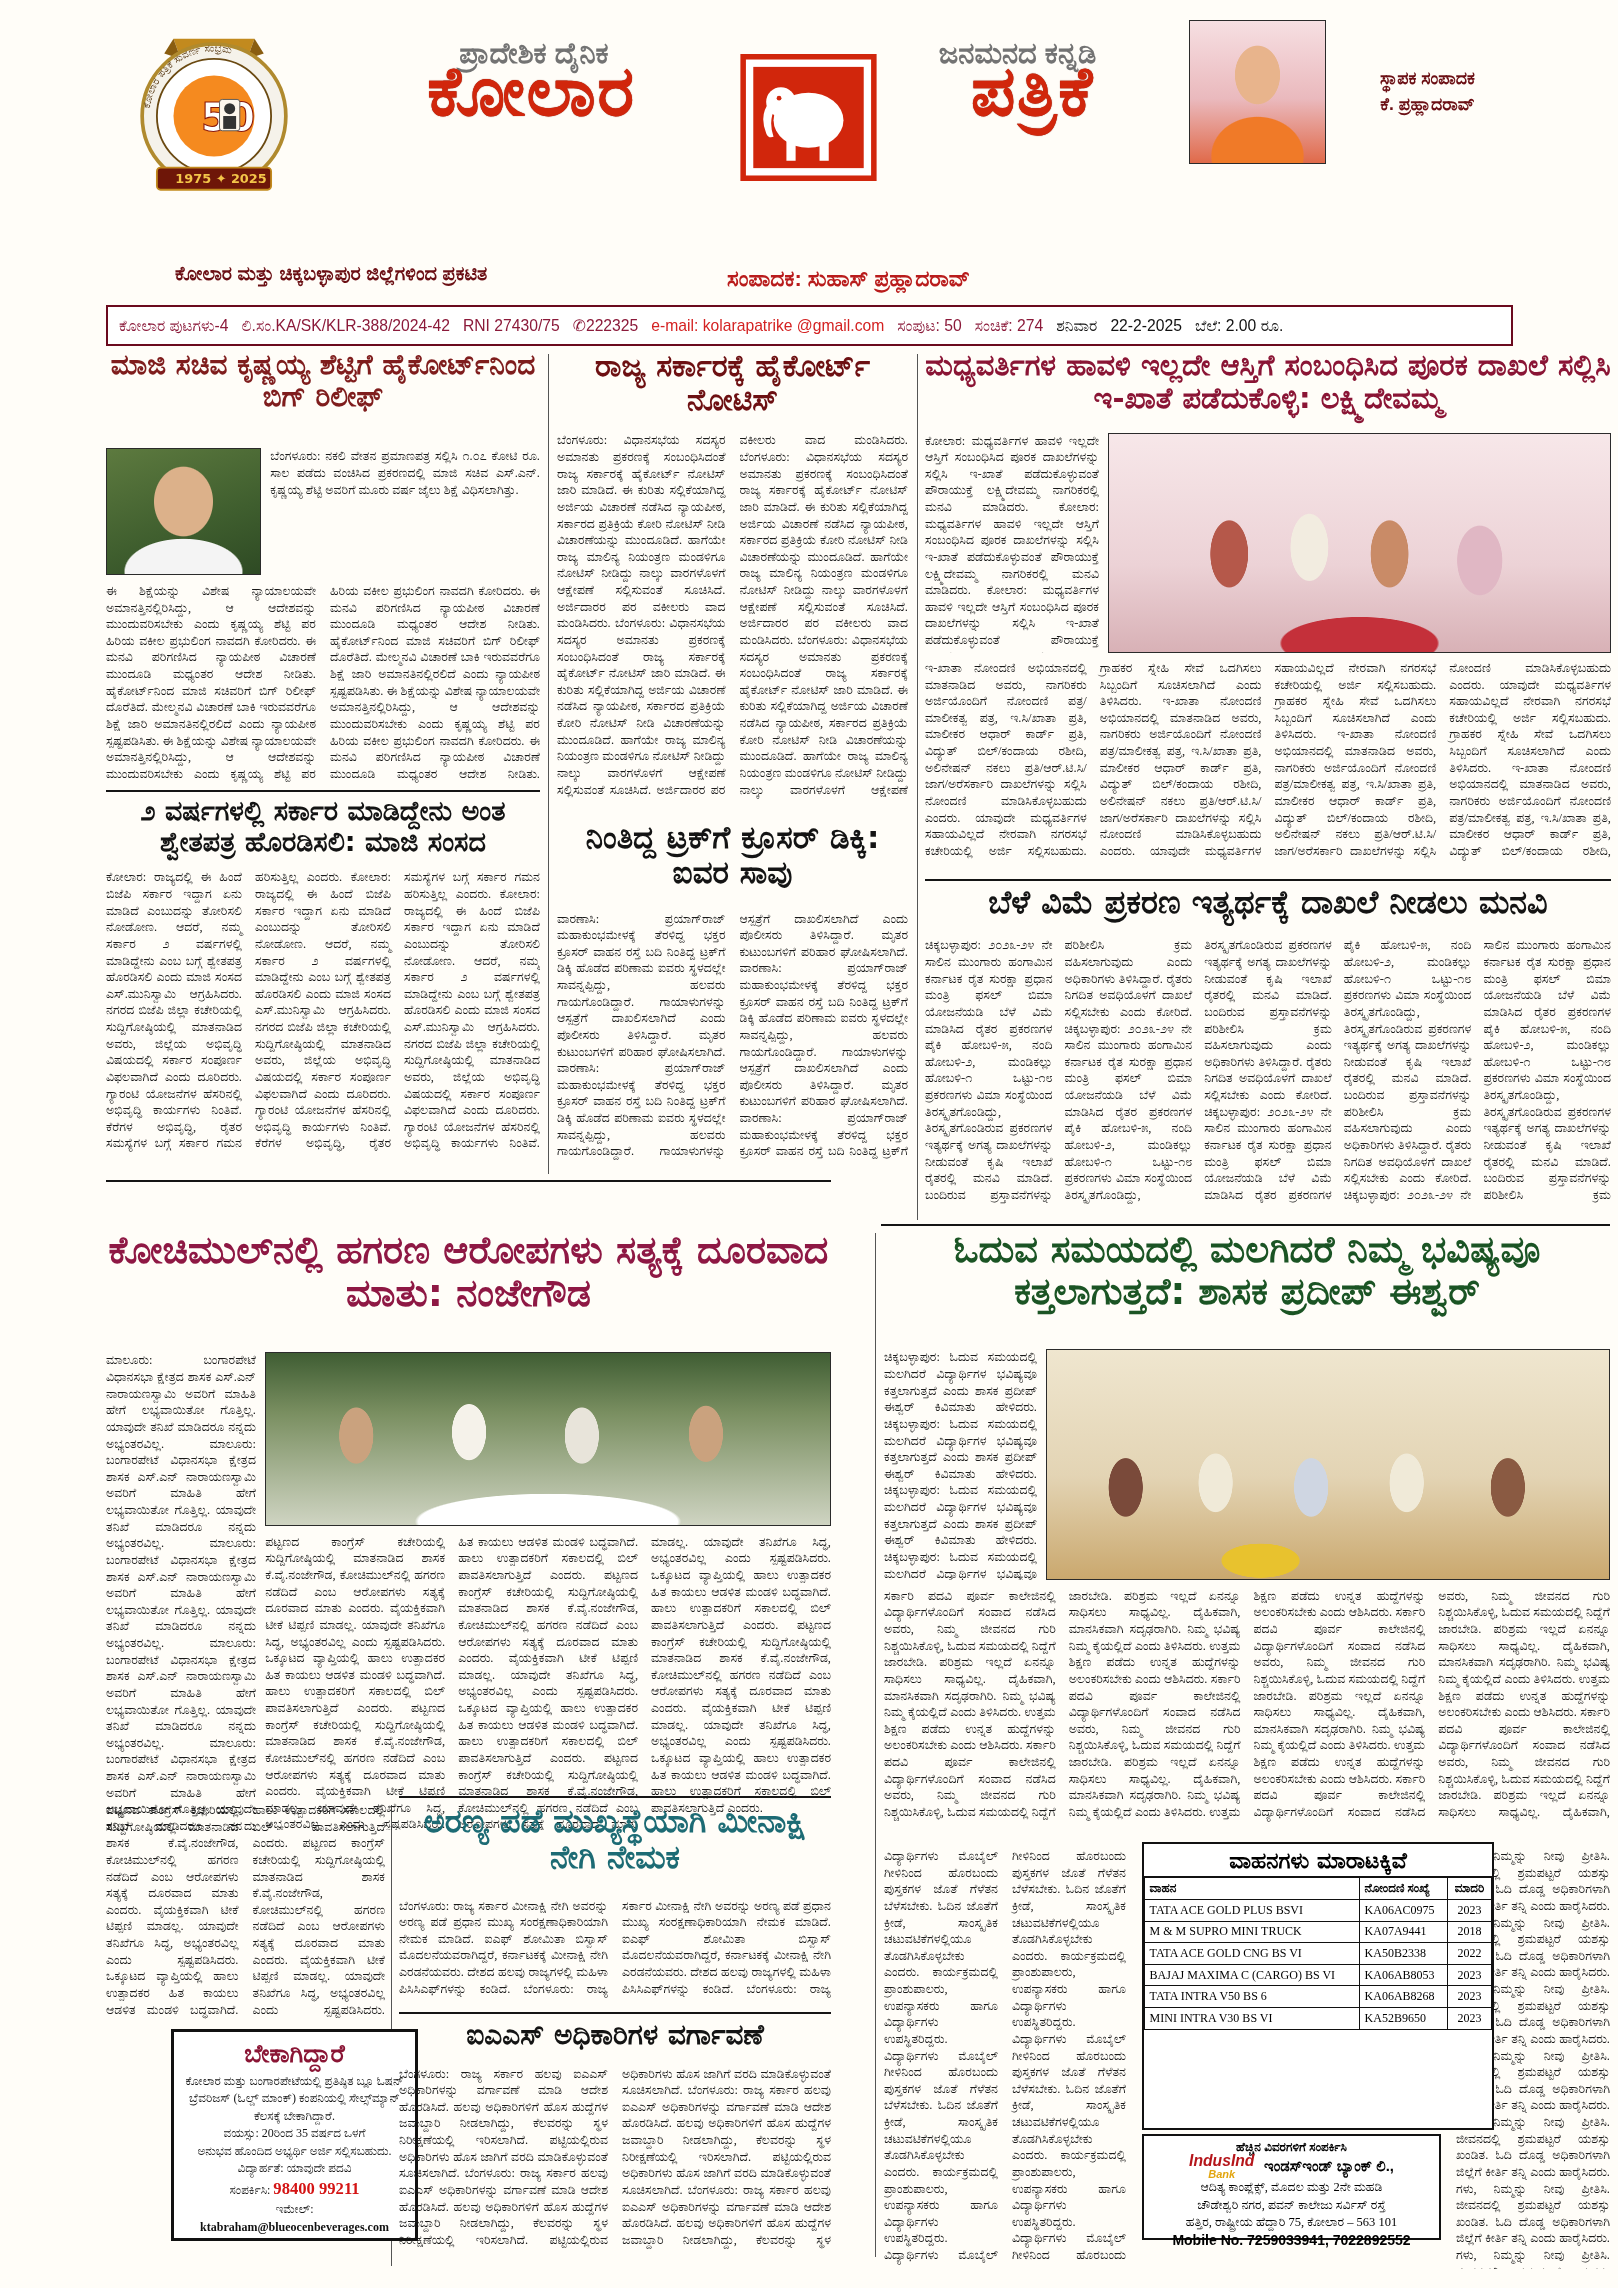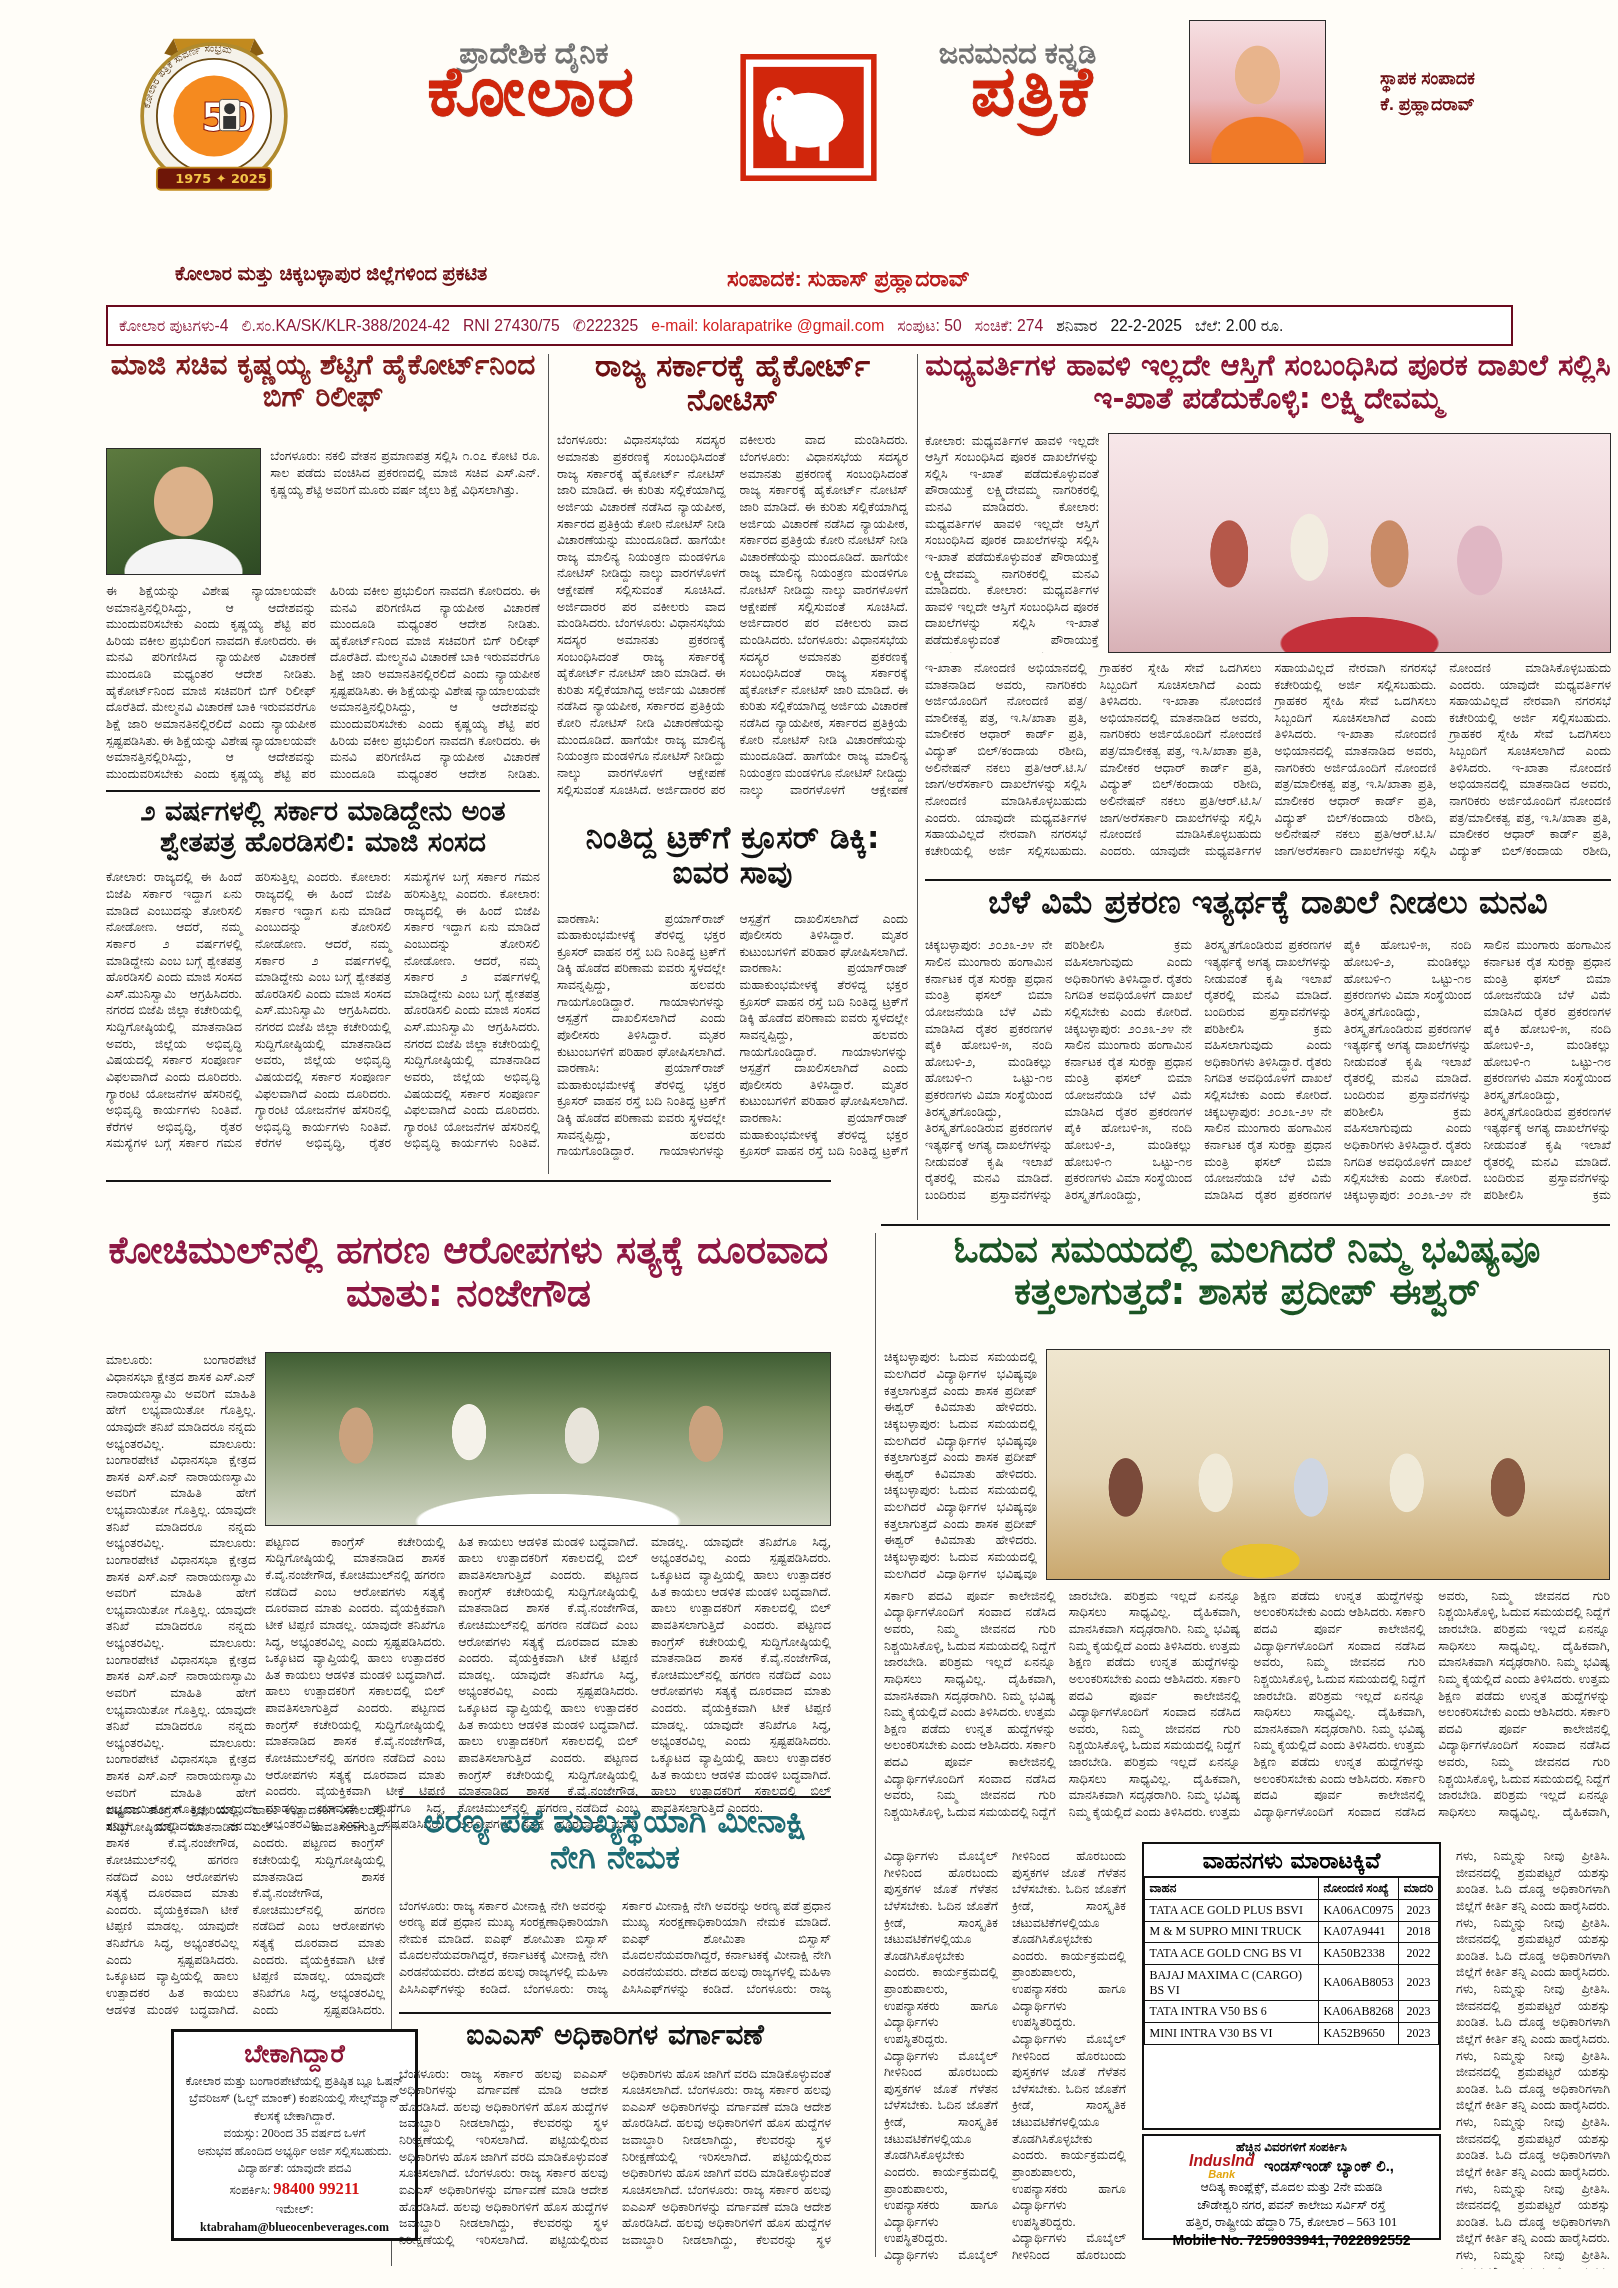--- a/index.html
+++ b/index.html
@@ -234,21 +234,21 @@
           radial-gradient(28px 48px at 82% 60%,#8a5a42 0 60%,transparent 62%),
           radial-gradient(55px 24px at 38% 92%,#e8c22e 0 70%,transparent 72%),
           linear-gradient(180deg,#efe6cf 0%,#e3d4b4 55%,#caa86e 100%);"></div>
     </div>
     <div class="body c4" style="margin-top:7.4px;height:249px;">ಸರ್ಕಾರಿ ಪದವಿ ಪೂರ್ವ ಕಾಲೇಜಿನಲ್ಲಿ ವಿದ್ಯಾರ್ಥಿಗಳೊಂದಿಗೆ ಸಂವಾದ ನಡೆಸಿದ ಅವರು, ನಿಮ್ಮ ಜೀವನದ ಗುರಿ ನಿಶ್ಚಯಿಸಿಕೊಳ್ಳಿ, ಓದುವ ಸಮಯದಲ್ಲಿ ನಿದ್ದೆಗೆ ಜಾರಬೇಡಿ. ಪರಿಶ್ರಮ ಇಲ್ಲದೆ ಏನನ್ನೂ ಸಾಧಿಸಲು ಸಾಧ್ಯವಿಲ್ಲ. ದೈಹಿಕವಾಗಿ, ಮಾನಸಿಕವಾಗಿ ಸದೃಢರಾಗಿರಿ. ನಿಮ್ಮ ಭವಿಷ್ಯ ನಿಮ್ಮ ಕೈಯಲ್ಲಿದೆ ಎಂದು ತಿಳಿಸಿದರು. ಉತ್ತಮ ಶಿಕ್ಷಣ ಪಡೆದು ಉನ್ನತ ಹುದ್ದೆಗಳನ್ನು ಅಲಂಕರಿಸಬೇಕು ಎಂದು ಆಶಿಸಿದರು. ಸರ್ಕಾರಿ ಪದವಿ ಪೂರ್ವ ಕಾಲೇಜಿನಲ್ಲಿ ವಿದ್ಯಾರ್ಥಿಗಳೊಂದಿಗೆ ಸಂವಾದ ನಡೆಸಿದ ಅವರು, ನಿಮ್ಮ ಜೀವನದ ಗುರಿ ನಿಶ್ಚಯಿಸಿಕೊಳ್ಳಿ, ಓದುವ ಸಮಯದಲ್ಲಿ ನಿದ್ದೆಗೆ ಜಾರಬೇಡಿ. ಪರಿಶ್ರಮ ಇಲ್ಲದೆ ಏನನ್ನೂ ಸಾಧಿಸಲು ಸಾಧ್ಯವಿಲ್ಲ. ದೈಹಿಕವಾಗಿ, ಮಾನಸಿಕವಾಗಿ ಸದೃಢರಾಗಿರಿ. ನಿಮ್ಮ ಭವಿಷ್ಯ ನಿಮ್ಮ ಕೈಯಲ್ಲಿದೆ ಎಂದು ತಿಳಿಸಿದರು. ಉತ್ತಮ ಶಿಕ್ಷಣ ಪಡೆದು ಉನ್ನತ ಹುದ್ದೆಗಳನ್ನು ಅಲಂಕರಿಸಬೇಕು ಎಂದು ಆಶಿಸಿದರು. ಸರ್ಕಾರಿ ಪದವಿ ಪೂರ್ವ ಕಾಲೇಜಿನಲ್ಲಿ ವಿದ್ಯಾರ್ಥಿಗಳೊಂದಿಗೆ ಸಂವಾದ ನಡೆಸಿದ ಅವರು, ನಿಮ್ಮ ಜೀವನದ ಗುರಿ ನಿಶ್ಚಯಿಸಿಕೊಳ್ಳಿ, ಓದುವ ಸಮಯದಲ್ಲಿ ನಿದ್ದೆಗೆ ಜಾರಬೇಡಿ. ಪರಿಶ್ರಮ ಇಲ್ಲದೆ ಏನನ್ನೂ ಸಾಧಿಸಲು ಸಾಧ್ಯವಿಲ್ಲ. ದೈಹಿಕವಾಗಿ, ಮಾನಸಿಕವಾಗಿ ಸದೃಢರಾಗಿರಿ. ನಿಮ್ಮ ಭವಿಷ್ಯ ನಿಮ್ಮ ಕೈಯಲ್ಲಿದೆ ಎಂದು ತಿಳಿಸಿದರು. ಉತ್ತಮ ಶಿಕ್ಷಣ ಪಡೆದು ಉನ್ನತ ಹುದ್ದೆಗಳನ್ನು ಅಲಂಕರಿಸಬೇಕು ಎಂದು ಆಶಿಸಿದರು. ಸರ್ಕಾರಿ ಪದವಿ ಪೂರ್ವ ಕಾಲೇಜಿನಲ್ಲಿ ವಿದ್ಯಾರ್ಥಿಗಳೊಂದಿಗೆ ಸಂವಾದ ನಡೆಸಿದ ಅವರು, ನಿಮ್ಮ ಜೀವನದ ಗುರಿ ನಿಶ್ಚಯಿಸಿಕೊಳ್ಳಿ, ಓದುವ ಸಮಯದಲ್ಲಿ ನಿದ್ದೆಗೆ ಜಾರಬೇಡಿ. ಪರಿಶ್ರಮ ಇಲ್ಲದೆ ಏನನ್ನೂ ಸಾಧಿಸಲು ಸಾಧ್ಯವಿಲ್ಲ. ದೈಹಿಕವಾಗಿ, ಮಾನಸಿಕವಾಗಿ ಸದೃಢರಾಗಿರಿ. ನಿಮ್ಮ ಭವಿಷ್ಯ ನಿಮ್ಮ ಕೈಯಲ್ಲಿದೆ ಎಂದು ತಿಳಿಸಿದರು. ಉತ್ತಮ ಶಿಕ್ಷಣ ಪಡೆದು ಉನ್ನತ ಹುದ್ದೆಗಳನ್ನು ಅಲಂಕರಿಸಬೇಕು ಎಂದು ಆಶಿಸಿದರು. ಸರ್ಕಾರಿ ಪದವಿ ಪೂರ್ವ ಕಾಲೇಜಿನಲ್ಲಿ ವಿದ್ಯಾರ್ಥಿಗಳೊಂದಿಗೆ ಸಂವಾದ ನಡೆಸಿದ ಅವರು, ನಿಮ್ಮ ಜೀವನದ ಗುರಿ ನಿಶ್ಚಯಿಸಿಕೊಳ್ಳಿ, ಓದುವ ಸಮಯದಲ್ಲಿ ನಿದ್ದೆಗೆ ಜಾರಬೇಡಿ. ಪರಿಶ್ರಮ ಇಲ್ಲದೆ ಏನನ್ನೂ ಸಾಧಿಸಲು ಸಾಧ್ಯವಿಲ್ಲ. ದೈಹಿಕವಾಗಿ, ಮಾನಸಿಕವಾಗಿ ಸದೃಢರಾಗಿರಿ. ನಿಮ್ಮ ಭವಿಷ್ಯ ನಿಮ್ಮ ಕೈಯಲ್ಲಿದೆ ಎಂದು ತಿಳಿಸಿದರು. ಉತ್ತಮ ಶಿಕ್ಷಣ ಪಡೆದು ಉನ್ನತ ಹುದ್ದೆಗಳನ್ನು ಅಲಂಕರಿಸಬೇಕು ಎಂದು ಆಶಿಸಿದರು. ಸರ್ಕಾರಿ ಪದವಿ ಪೂರ್ವ ಕಾಲೇಜಿನಲ್ಲಿ ವಿದ್ಯಾರ್ಥಿಗಳೊಂದಿಗೆ ಸಂವಾದ ನಡೆಸಿದ ಅವರು, ನಿಮ್ಮ ಜೀವನದ ಗುರಿ ನಿಶ್ಚಯಿಸಿಕೊಳ್ಳಿ, ಓದುವ ಸಮಯದಲ್ಲಿ ನಿದ್ದೆಗೆ ಜಾರಬೇಡಿ. ಪರಿಶ್ರಮ ಇಲ್ಲದೆ ಏನನ್ನೂ ಸಾಧಿಸಲು ಸಾಧ್ಯವಿಲ್ಲ. ದೈಹಿಕವಾಗಿ, ಮಾನಸಿಕವಾಗಿ ಸದೃಢರಾಗಿರಿ. ನಿಮ್ಮ ಭವಿಷ್ಯ ನಿಮ್ಮ ಕೈಯಲ್ಲಿದೆ ಎಂದು ತಿಳಿಸಿದರು. ಉತ್ತಮ ಶಿಕ್ಷಣ ಪಡೆದು ಉನ್ನತ ಹುದ್ದೆಗಳನ್ನು ಅಲಂಕರಿಸಬೇಕು ಎಂದು ಆಶಿಸಿದರು. ಸರ್ಕಾರಿ ಪದವಿ ಪೂರ್ವ ಕಾಲೇಜಿನಲ್ಲಿ ವಿದ್ಯಾರ್ಥಿಗಳೊಂದಿಗೆ ಸಂವಾದ ನಡೆಸಿದ ಅವರು, ನಿಮ್ಮ ಜೀವನದ ಗುರಿ ನಿಶ್ಚಯಿಸಿಕೊಳ್ಳಿ, ಓದುವ ಸಮಯದಲ್ಲಿ ನಿದ್ದೆಗೆ ಜಾರಬೇಡಿ. ಪರಿಶ್ರಮ ಇಲ್ಲದೆ ಏನನ್ನೂ ಸಾಧಿಸಲು ಸಾಧ್ಯವಿಲ್ಲ. ದೈಹಿಕವಾಗಿ, ಮಾನಸಿಕವಾಗಿ ಸದೃಢರಾಗಿರಿ. ನಿಮ್ಮ ಭವಿಷ್ಯ ನಿಮ್ಮ ಕೈಯಲ್ಲಿದೆ ಎಂದು ತಿಳಿಸಿದರು. ಉತ್ತಮ ಶಿಕ್ಷಣ ಪಡೆದು ಉನ್ನತ ಹುದ್ದೆಗಳನ್ನು ಅಲಂಕರಿಸಬೇಕು ಎಂದು ಆಶಿಸಿದರು.</div>
   </section>
 
   <div class="abs body c2" style="left:884px;top:1848px;width:242px;height:421px;">ವಿದ್ಯಾರ್ಥಿಗಳು ಮೊಬೈಲ್ ಗೀಳಿನಿಂದ ಹೊರಬಂದು ಪುಸ್ತಕಗಳ ಜೊತೆ ಗೆಳೆತನ ಬೆಳೆಸಬೇಕು. ಓದಿನ ಜೊತೆಗೆ ಕ್ರೀಡೆ, ಸಾಂಸ್ಕೃತಿಕ ಚಟುವಟಿಕೆಗಳಲ್ಲಿಯೂ ತೊಡಗಿಸಿಕೊಳ್ಳಬೇಕು ಎಂದರು. ಕಾರ್ಯಕ್ರಮದಲ್ಲಿ ಪ್ರಾಂಶುಪಾಲರು, ಉಪನ್ಯಾಸಕರು ಹಾಗೂ ವಿದ್ಯಾರ್ಥಿಗಳು ಉಪಸ್ಥಿತರಿದ್ದರು. ವಿದ್ಯಾರ್ಥಿಗಳು ಮೊಬೈಲ್ ಗೀಳಿನಿಂದ ಹೊರಬಂದು ಪುಸ್ತಕಗಳ ಜೊತೆ ಗೆಳೆತನ ಬೆಳೆಸಬೇಕು. ಓದಿನ ಜೊತೆಗೆ ಕ್ರೀಡೆ, ಸಾಂಸ್ಕೃತಿಕ ಚಟುವಟಿಕೆಗಳಲ್ಲಿಯೂ ತೊಡಗಿಸಿಕೊಳ್ಳಬೇಕು ಎಂದರು. ಕಾರ್ಯಕ್ರಮದಲ್ಲಿ ಪ್ರಾಂಶುಪಾಲರು, ಉಪನ್ಯಾಸಕರು ಹಾಗೂ ವಿದ್ಯಾರ್ಥಿಗಳು ಉಪಸ್ಥಿತರಿದ್ದರು. ವಿದ್ಯಾರ್ಥಿಗಳು ಮೊಬೈಲ್ ಗೀಳಿನಿಂದ ಹೊರಬಂದು ಪುಸ್ತಕಗಳ ಜೊತೆ ಗೆಳೆತನ ಬೆಳೆಸಬೇಕು. ಓದಿನ ಜೊತೆಗೆ ಕ್ರೀಡೆ, ಸಾಂಸ್ಕೃತಿಕ ಚಟುವಟಿಕೆಗಳಲ್ಲಿಯೂ ತೊಡಗಿಸಿಕೊಳ್ಳಬೇಕು ಎಂದರು. ಕಾರ್ಯಕ್ರಮದಲ್ಲಿ ಪ್ರಾಂಶುಪಾಲರು, ಉಪನ್ಯಾಸಕರು ಹಾಗೂ ವಿದ್ಯಾರ್ಥಿಗಳು ಉಪಸ್ಥಿತರಿದ್ದರು. ವಿದ್ಯಾರ್ಥಿಗಳು ಮೊಬೈಲ್ ಗೀಳಿನಿಂದ ಹೊರಬಂದು ಪುಸ್ತಕಗಳ ಜೊತೆ ಗೆಳೆತನ ಬೆಳೆಸಬೇಕು. ಓದಿನ ಜೊತೆಗೆ ಕ್ರೀಡೆ, ಸಾಂಸ್ಕೃತಿಕ ಚಟುವಟಿಕೆಗಳಲ್ಲಿಯೂ ತೊಡಗಿಸಿಕೊಳ್ಳಬೇಕು ಎಂದರು. ಕಾರ್ಯಕ್ರಮದಲ್ಲಿ ಪ್ರಾಂಶುಪಾಲರು, ಉಪನ್ಯಾಸಕರು ಹಾಗೂ ವಿದ್ಯಾರ್ಥಿಗಳು ಉಪಸ್ಥಿತರಿದ್ದರು. ವಿದ್ಯಾರ್ಥಿಗಳು ಮೊಬೈಲ್ ಗೀಳಿನಿಂದ ಹೊರಬಂದು ಪುಸ್ತಕಗಳ ಜೊತೆ ಗೆಳೆತನ ಬೆಳೆಸಬೇಕು. ಓದಿನ ಜೊತೆಗೆ ಕ್ರೀಡೆ, ಸಾಂಸ್ಕೃತಿಕ ಚಟುವಟಿಕೆಗಳಲ್ಲಿಯೂ ತೊಡಗಿಸಿಕೊಳ್ಳಬೇಕು ಎಂದರು. ಕಾರ್ಯಕ್ರಮದಲ್ಲಿ ಪ್ರಾಂಶುಪಾಲರು, ಉಪನ್ಯಾಸಕರು ಹಾಗೂ ವಿದ್ಯಾರ್ಥಿಗಳು ಉಪಸ್ಥಿತರಿದ್ದರು.</div>
   <div class="abs body" style="left:1456px;top:1848px;width:154px;height:421px;">ಗಳು, ನಿಮ್ಮನ್ನು ನೀವು ಪ್ರೀತಿಸಿ. ಜೀವನದಲ್ಲಿ ಶ್ರಮಪಟ್ಟರೆ ಯಶಸ್ಸು ಖಂಡಿತ. ಓದಿ ದೊಡ್ಡ ಅಧಿಕಾರಿಗಳಾಗಿ ಜಿಲ್ಲೆಗೆ ಕೀರ್ತಿ ತನ್ನಿ ಎಂದು ಹಾರೈಸಿದರು. ಗಳು, ನಿಮ್ಮನ್ನು ನೀವು ಪ್ರೀತಿಸಿ. ಜೀವನದಲ್ಲಿ ಶ್ರಮಪಟ್ಟರೆ ಯಶಸ್ಸು ಖಂಡಿತ. ಓದಿ ದೊಡ್ಡ ಅಧಿಕಾರಿಗಳಾಗಿ ಜಿಲ್ಲೆಗೆ ಕೀರ್ತಿ ತನ್ನಿ ಎಂದು ಹಾರೈಸಿದರು. ಗಳು, ನಿಮ್ಮನ್ನು ನೀವು ಪ್ರೀತಿಸಿ. ಜೀವನದಲ್ಲಿ ಶ್ರಮಪಟ್ಟರೆ ಯಶಸ್ಸು ಖಂಡಿತ. ಓದಿ ದೊಡ್ಡ ಅಧಿಕಾರಿಗಳಾಗಿ ಜಿಲ್ಲೆಗೆ ಕೀರ್ತಿ ತನ್ನಿ ಎಂದು ಹಾರೈಸಿದರು. ಗಳು, ನಿಮ್ಮನ್ನು ನೀವು ಪ್ರೀತಿಸಿ. ಜೀವನದಲ್ಲಿ ಶ್ರಮಪಟ್ಟರೆ ಯಶಸ್ಸು ಖಂಡಿತ. ಓದಿ ದೊಡ್ಡ ಅಧಿಕಾರಿಗಳಾಗಿ ಜಿಲ್ಲೆಗೆ ಕೀರ್ತಿ ತನ್ನಿ ಎಂದು ಹಾರೈಸಿದರು. ಗಳು, ನಿಮ್ಮನ್ನು ನೀವು ಪ್ರೀತಿಸಿ. ಜೀವನದಲ್ಲಿ ಶ್ರಮಪಟ್ಟರೆ ಯಶಸ್ಸು ಖಂಡಿತ. ಓದಿ ದೊಡ್ಡ ಅಧಿಕಾರಿಗಳಾಗಿ ಜಿಲ್ಲೆಗೆ ಕೀರ್ತಿ ತನ್ನಿ ಎಂದು ಹಾರೈಸಿದರು. ಗಳು, ನಿಮ್ಮನ್ನು ನೀವು ಪ್ರೀತಿಸಿ. ಜೀವನದಲ್ಲಿ ಶ್ರಮಪಟ್ಟರೆ ಯಶಸ್ಸು ಖಂಡಿತ. ಓದಿ ದೊಡ್ಡ ಅಧಿಕಾರಿಗಳಾಗಿ ಜಿಲ್ಲೆಗೆ ಕೀರ್ತಿ ತನ್ನಿ ಎಂದು ಹಾರೈಸಿದರು. ಗಳು, ನಿಮ್ಮನ್ನು ನೀವು ಪ್ರೀತಿಸಿ. ಜೀವನದಲ್ಲಿ ಶ್ರಮಪಟ್ಟರೆ ಯಶಸ್ಸು ಖಂಡಿತ. ಓದಿ ದೊಡ್ಡ ಅಧಿಕಾರಿಗಳಾಗಿ ಜಿಲ್ಲೆಗೆ ಕೀರ್ತಿ ತನ್ನಿ ಎಂದು ಹಾರೈಸಿದರು.</div>
 
-  <div id="veh" class="abs" style="left:1142px;top:1842px;width:299px;height:288px;">
+  <div id="veh" class="abs" style="left:1142px;top:1842px;width:352px;height:288px;">
     <div class="title">ವಾಹನಗಳು ಮಾರಾಟಕ್ಕಿವೆ</div>
     <table>
       <tbody>
           <tr>
         <th>ವಾಹನ</th>
         <th>ನೋಂದಣಿ ಸಂಖ್ಯೆ</th>
         <th class="c">ಮಾದರಿ</th>
       </tr>
       <tr>
         <td>TATA ACE GOLD PLUS BSVI</td>

